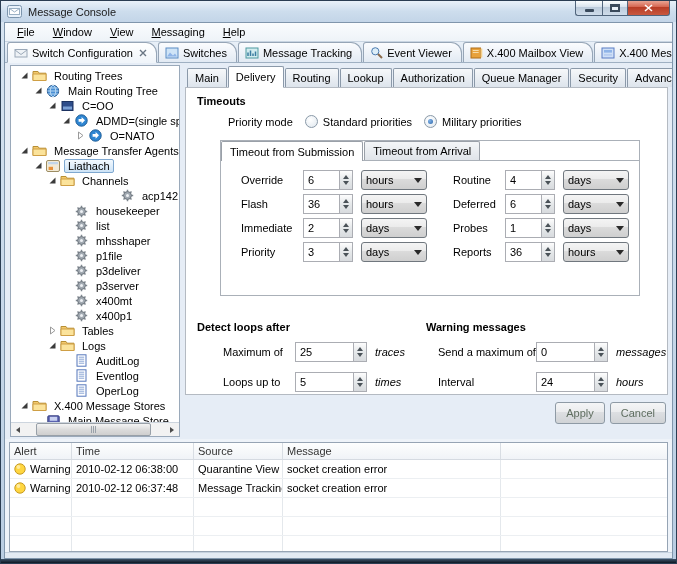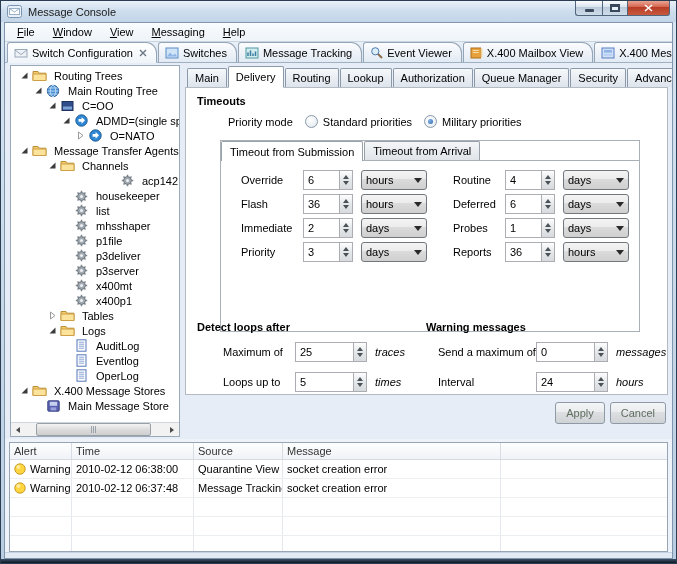--- a/index.html
+++ b/index.html
@@ -61,21 +61,21 @@
     background:linear-gradient(#f6f8fa,#dde4ec); white-space:nowrap; }
   .etab.active { height:22px; background:#fff; position:relative; z-index:2; margin-bottom:-1px; border-bottom:1px solid #fff; }
   .econtent { position:absolute; left:0; right:0; top:22px; height:308px; background:#fff; border:1px solid #b4bac2; z-index:1; }
   .heading { font-weight:bold; }
   .h-timeouts { position:absolute; left:11px; top:7px; }
   .priority-row { position:absolute; left:42px; top:27px; display:flex; align-items:center; }
   .radio { width:13px; height:13px; border-radius:50%; border:1px solid #8a99a8;
     background:radial-gradient(circle at 40% 35%, #ffffff, #dfe7ee); margin:0 5px 0 12px; position:relative; flex:none; }
   .radio.checked::after { content:""; position:absolute; left:3px; top:3px; width:5px; height:5px; border-radius:50%;
     background:radial-gradient(circle at 35% 35%, #7fb2e8, #2e66a8); }
-  .subtab-box { position:absolute; left:34px; top:52px; width:420px; height:192px; border:1px solid #aab0b8; background:#fff; }
+  .subtab-box { position:absolute; left:34px; top:52px; width:420px; height:156px; border:1px solid #aab0b8; background:#fff; }
   .subtabs { display:flex; align-items:flex-end; height:20px; background:#fff; padding-left:0; border-bottom:1px solid #aab0b8; }
   .stab { height:19px; display:flex; align-items:center; padding:0 8px; border:1px solid #9aa0a8; border-bottom:none;
     border-radius:2px 2px 0 0; background:linear-gradient(#f4f6f8,#e0e4e9); white-space:nowrap; margin-right:1px; }
   .stab.active { background:#fff; height:20px; margin-bottom:-1px; font-weight:normal; }
   .fieldcols { display:flex; padding-top:7px; }
   .fcol { display:flex; flex-direction:column; }
   .fcol.left { margin-left:20px; }
   .fcol.right { margin-left:26px; }
   .frow { height:24px; display:flex; align-items:center; }
   .flabel { width:62px; }
@@ -297,20 +297,35 @@
                 </svg>
               </span>
               <span class="ticn">
                 <svg width="15" height="13">
                   <path d="M1 2.5 h5 l1.2 1.7 H14 V11.5 H1 Z" fill="#f3c96d" stroke="#b78f35"></path>
                   <path d="M1 5 H14 V11.5 H1 Z" fill="#fbe39b" stroke="#cf9f45"></path>
                 </svg>
               </span>
               <span class="tlabel">Message Transfer Agents</span>
             </div>
+            <div class="trow" style="padding-left: 20px;">
+              <span class="texp">
+                <svg width="9" height="9">
+                  <polygon points="7.5,1.5 7.5,7.5 1.5,7.5" fill="#3b3b3b"></polygon>
+                </svg>
+              </span>
+              <span class="ticn">
+                <svg width="14" height="12">
+                  <rect x="0.5" y="0.5" width="13" height="11" rx="1.5" fill="#f2ead6" stroke="#9c8c62"></rect>
+                  <rect x="2" y="2" width="10" height="2.3" fill="#c2d6ea"></rect>
+                  <rect x="2.6" y="6.8" width="4.4" height="3.2" fill="#e8923a"></rect>
+                </svg>
+              </span>
+              <span class="tlabel selected">Liathach</span>
+            </div>
             <div class="trow" style="padding-left: 34px;">
               <span class="texp">
                 <svg width="9" height="9">
                   <polygon points="7.5,1.5 7.5,7.5 1.5,7.5" fill="#3b3b3b"></polygon>
                 </svg>
               </span>
               <span class="ticn">
                 <svg width="15" height="13">
                   <path d="M1 2.5 h5 l1.2 1.7 H14 V11.5 H1 Z" fill="#f3c96d" stroke="#b78f35"></path>
                   <path d="M1 5 H14 V11.5 H1 Z" fill="#fbe39b" stroke="#cf9f45"></path>

